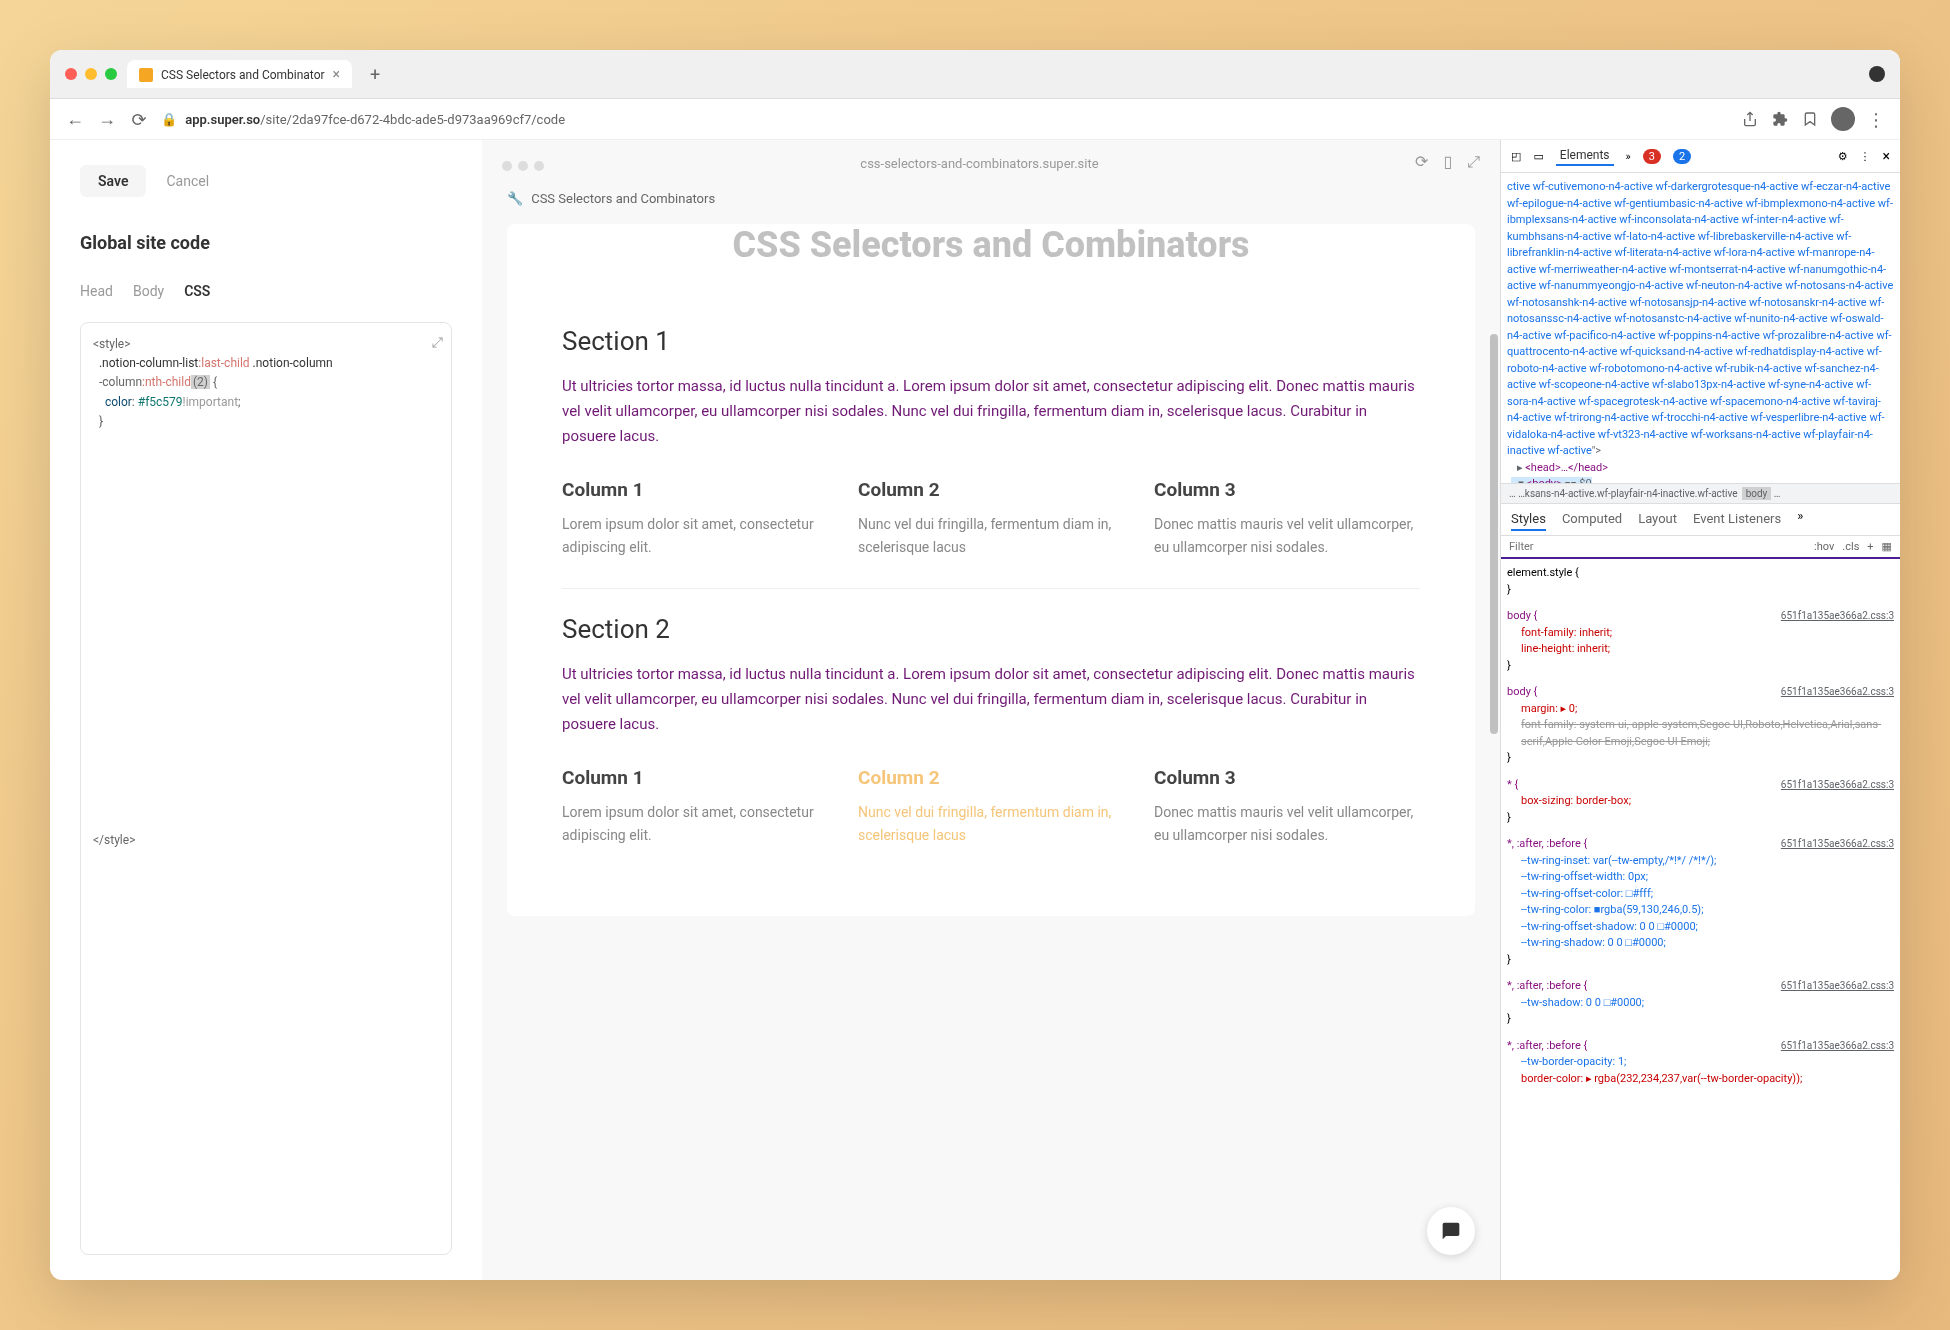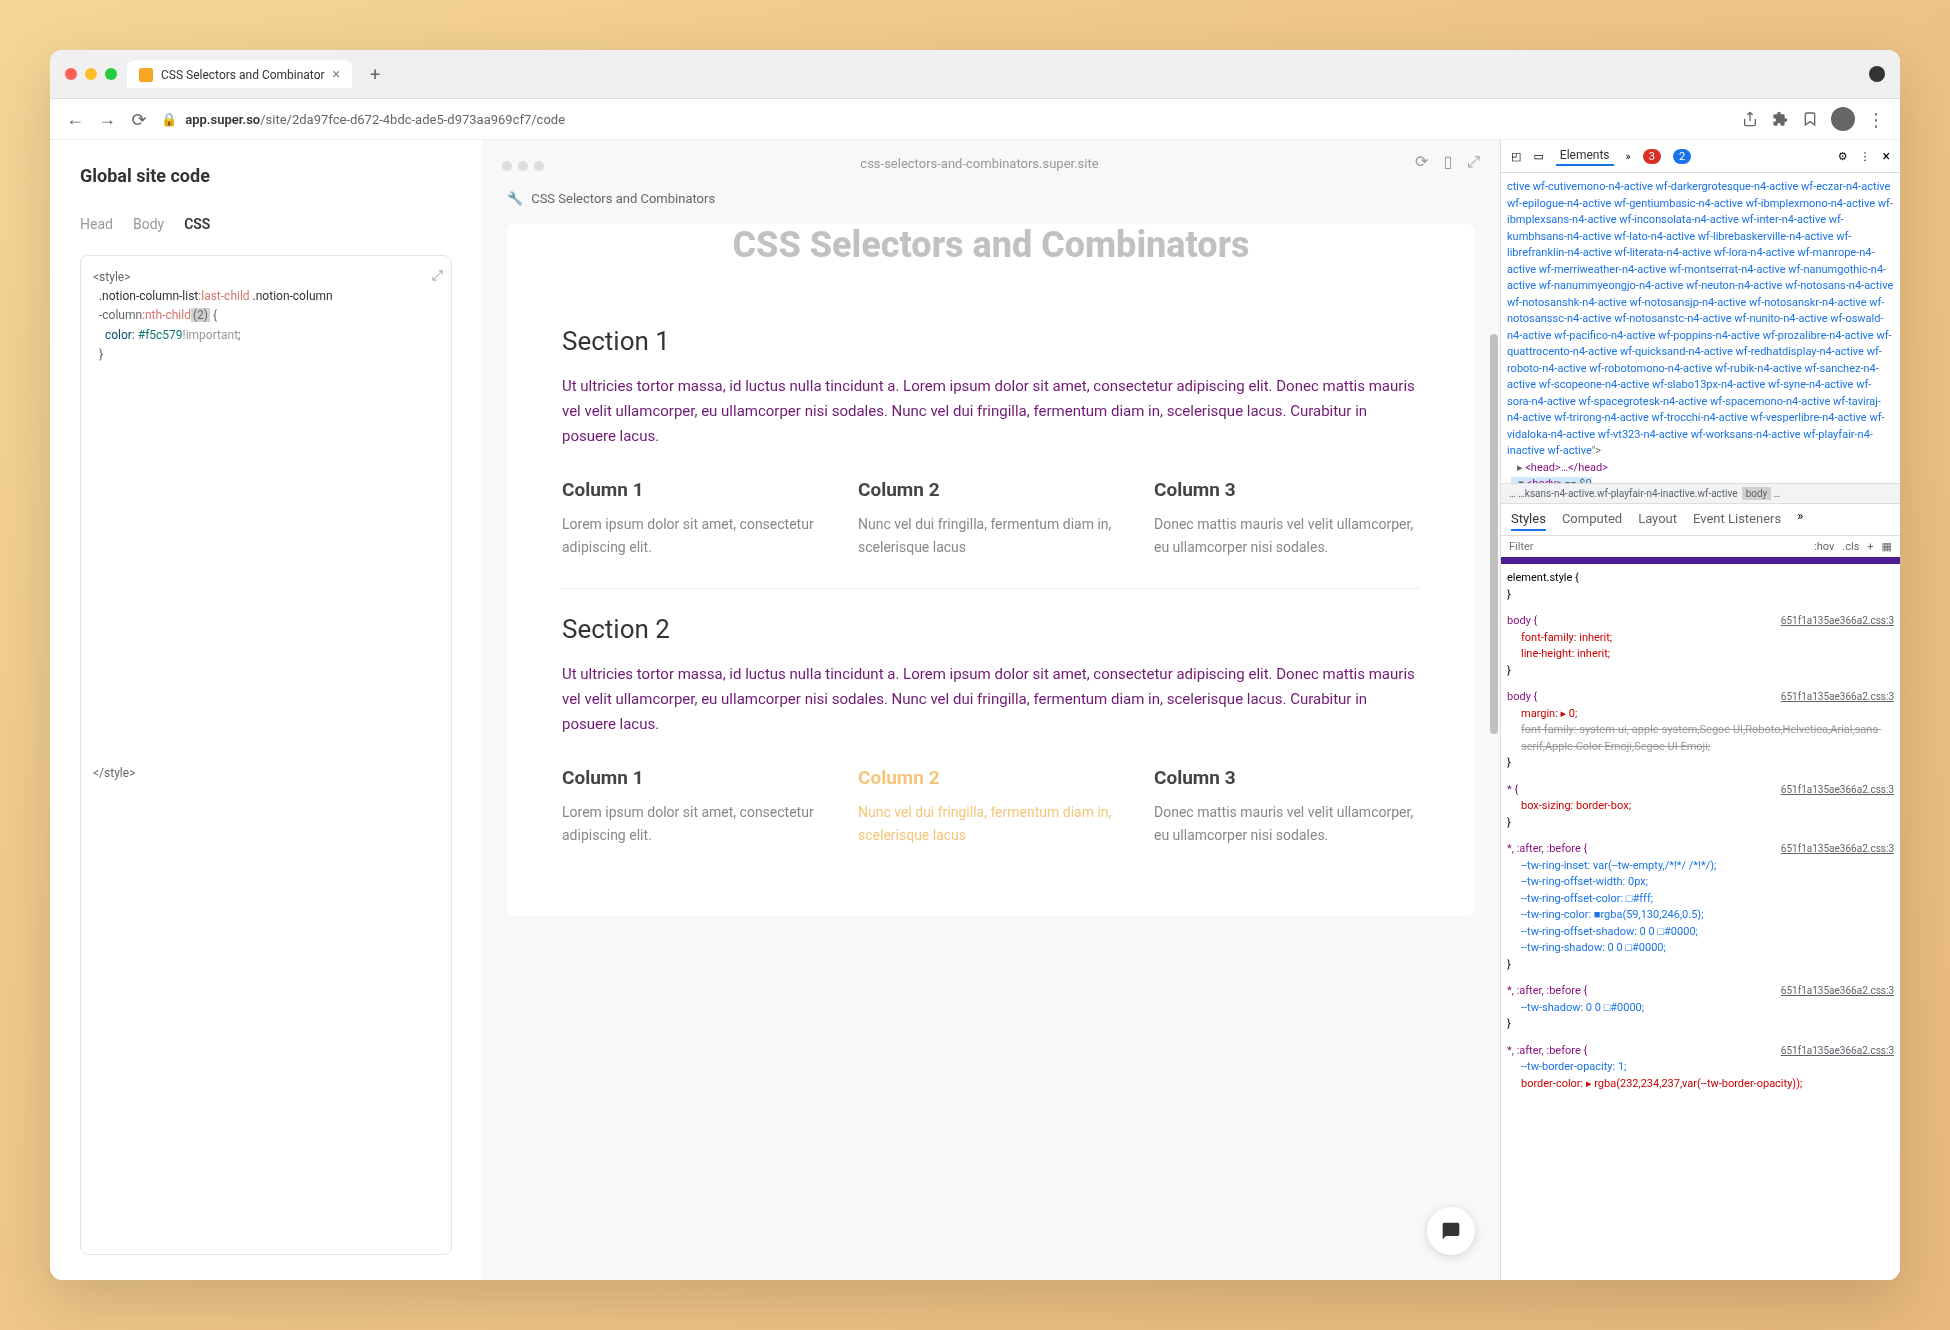--- a/index.html
+++ b/index.html
@@ -74,21 +74,21 @@
 .dt-close{cursor:pointer;font-size:14px}
 .dt-html{padding:6px;color:#5f6368;line-height:1.5;max-height:310px;overflow:hidden;font-size:11px}
 .dt-html .cls{color:#1a73e8}
 .dt-html .tag{color:#881280}
 .dt-html .sel-row{background:#cfe8fc;display:inline}
 .dt-crumb{background:#f1f3f4;padding:4px 8px;font-size:10px;color:#5f6368;border-top:1px solid #ddd;border-bottom:1px solid #ddd;white-space:nowrap;overflow:hidden}
 .dt-crumb .body-tag{background:#d0d0d0;padding:1px 4px;margin-left:4px}
 .dt-subtabs{display:flex;padding:4px 10px;gap:16px;border-bottom:1px solid #ddd;font-family:-apple-system,sans-serif;font-size:13px}
 .dt-subtab{color:#666;cursor:pointer;padding:3px 0}
 .dt-subtab.active{color:#333;border-bottom:2px solid #1a73e8}
-.dt-filter{display:flex;align-items:flex-start;padding:4px 8px;border-bottom:7px solid #4c1d95;font-size:11px;color:#999}
+.dt-filter{display:flex;align-items:flex-start;padding:4px 8px;border-bottom:2px solid #4c1d95;font-size:11px;color:#999}
 .dt-filter input{border:none;flex:1;font-size:11px;outline:none}
 .dt-filter-tools{display:flex;gap:8px;color:#666}
 .dt-styles{padding:6px;overflow-y:auto;font-size:11px;line-height:1.5}
 .style-block{margin-bottom:10px;position:relative}
 .style-src{position:absolute;right:0;top:0;color:#5f6368;text-decoration:underline;font-size:10px}
 .style-sel{color:#881280}
 .style-prop{color:#c80000;padding-left:14px}
 .style-prop.struck{text-decoration:line-through;color:#999}
 .style-var{color:#1a73e8}
 </style>
@@ -136,20 +136,24 @@
           </svg>
         </div>
       <div class="avatar"></div>
       <div class="three-dots">⋮</div>
     </div>
   </div>
 
   <div class="content">
 
     <div class="editor">
+      <div class="editor-actions">
+        <button class="save-btn">Save</button>
+        <button class="cancel-btn">Cancel</button>
+      </div>
       <div class="editor-title">Global site code</div>
       <div class="tabs">
         <div class="tab-item">Head</div>
         <div class="tab-item">Body</div>
         <div class="tab-item active">CSS</div>
       </div>
       <div class="code-box">
         <span class="expand-icon">⤢</span>
         <div>&lt;style&gt;</div>
         <div>&nbsp;&nbsp;<span class="sel">.notion-column-list</span><span class="pseudo">:last-child</span><span class="sel"> .notion-column</span></div>

